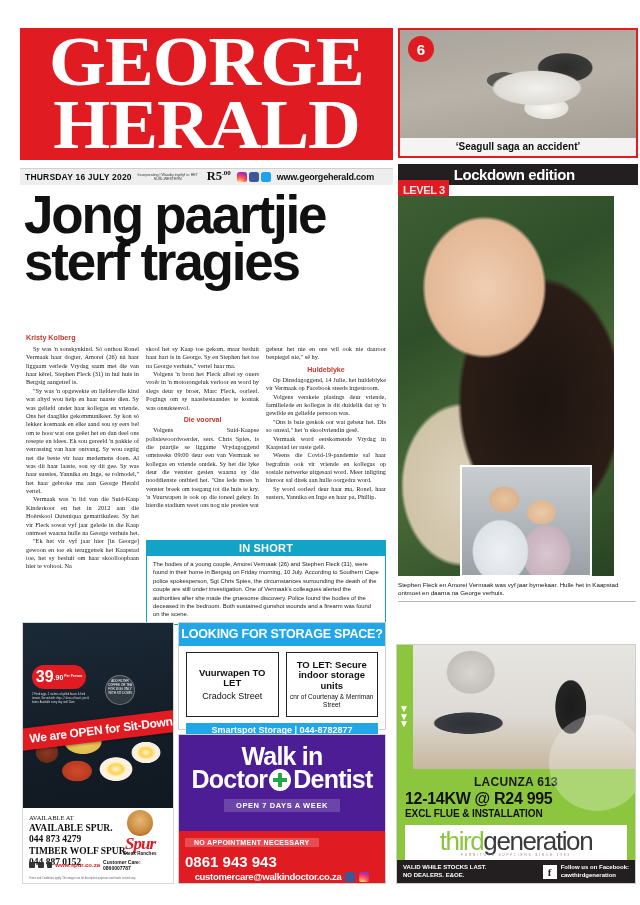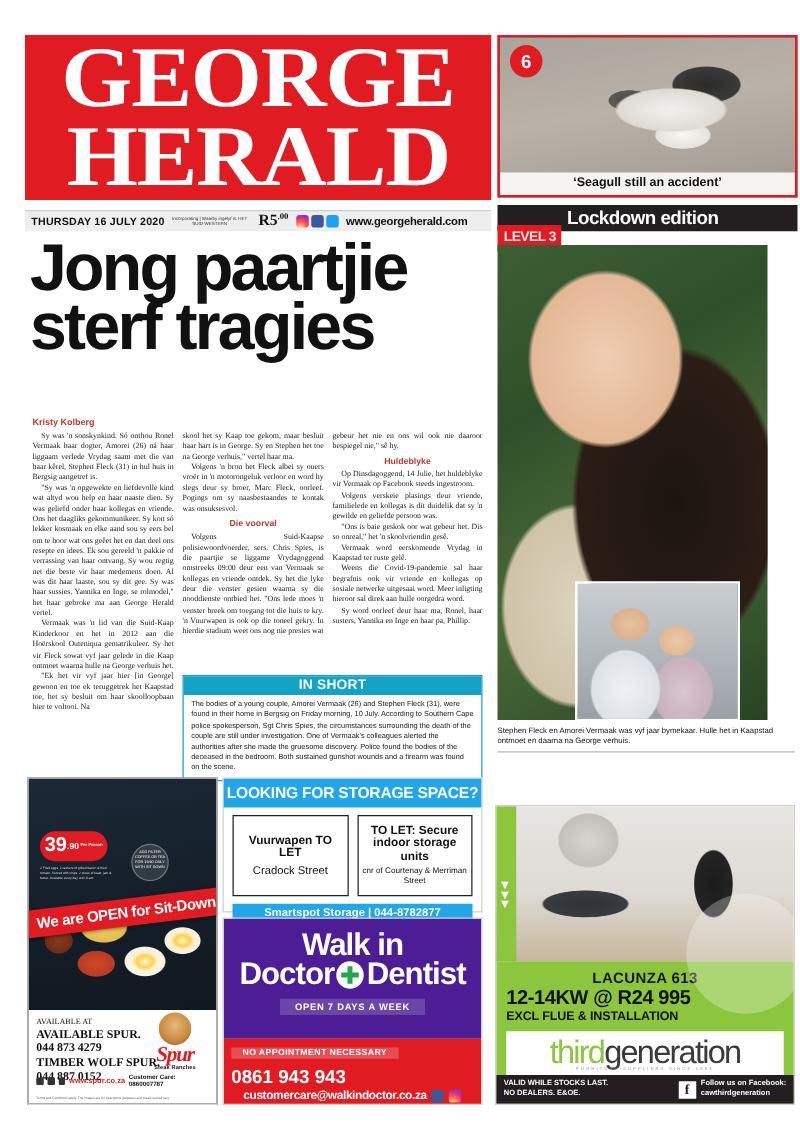--- a/index.html
+++ b/index.html
@@ -489,21 +489,21 @@
       <span class="soc soc-fb"></span>
       <span class="soc soc-tw"></span>
     </span>
     <span class="dateline-url">www.georgeherald.com</span>
   </div>
 
   <div class="teasers">
     <div class="teaser t2">
       <div class="teaser-photo ph-seagull"></div>
       <div class="teaser-badge badge-red">6</div>
-      <div class="teaser-caption">‘Seagull still an accident’</div>
+      <div class="teaser-caption">‘Seagull saga an accident’</div>
     </div>
   </div>
 
   <div class="level-banner">
     <span class="level-left">LEVEL 3</span>
     <span class="level-right">Lockdown edition</span>
   </div>
 
   <div class="headline">
     <span class="hl1">Jong paartjie</span>

